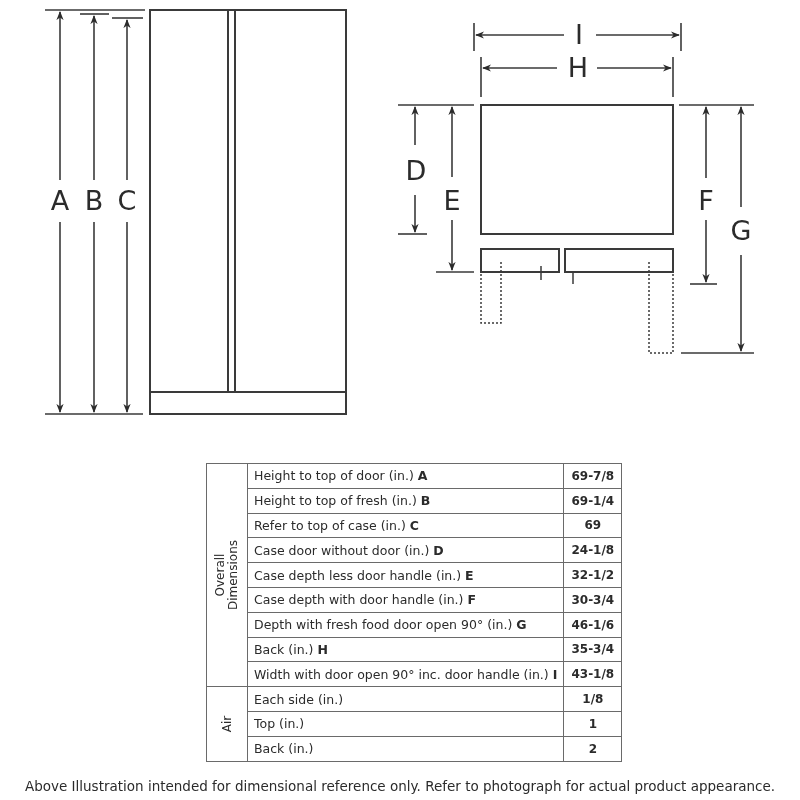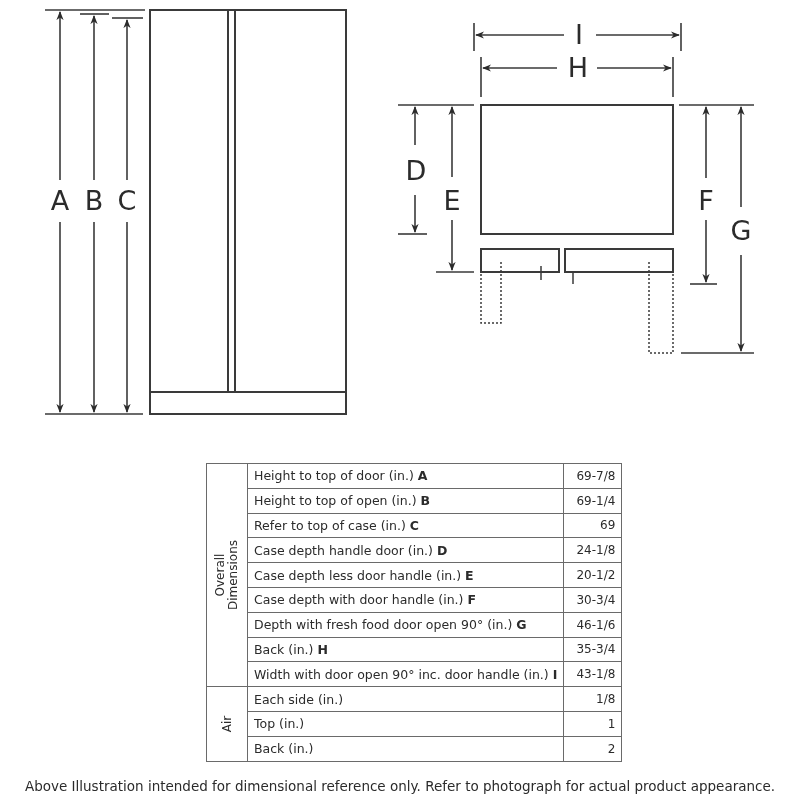--- a/index.html
+++ b/index.html
@@ -5,21 +5,21 @@
   html, body { margin: 0; padding: 0; background: #ffffff; }
   body { width: 800px; height: 800px; position: relative; overflow: hidden;
          font-family: "DejaVu Sans", sans-serif; color: #2b2b2b; }
   #diagram { position: absolute; left: 0; top: 0; width: 800px; height: 440px; }
   .dimlabel { font-family: "DejaVu Sans", sans-serif; font-size: 27px; fill: #2b2b2b; }
   #specs { position: absolute; left: 206px; top: 463px; border-collapse: collapse;
            border: 1.5px solid #444; font-size: 12.5px; }
   #specs td { border: 1px solid #6a6a6a; padding: 0 6px; height: 24.8px; box-sizing: border-box; white-space: nowrap; }
   #specs td.group { width: 41px; padding: 0; position: relative; }
   #specs td.desc { width: 305px; }
-  #specs td.val { width: 58px; text-align: right; font-weight: normal; font-size: 12px; }
+  #specs td.val { width: 58px; text-align: center; font-weight: bold; font-size: 12px; }
   .vlabel { position: absolute; left: 50%; top: 50%; transform: translate(-50%,-50%) rotate(-90deg);
             text-align: center; font-size: 12px; line-height: 13px; white-space: nowrap; }
   .letter { font-weight: bold; }
   #footer { position: absolute; left: 0; width: 800px; top: 778px; text-align: center; font-size: 13.5px; color: #2b2b2b; }
 </style>
 </head>
 <body>
 
 <svg id="diagram" viewBox="0 0 800 440" xmlns="http://www.w3.org/2000/svg">
   <defs>
@@ -115,34 +115,34 @@
       <td class="group" rowspan="9">
         <div class="vlabel">
             <div>Overall</div>
             <div>Dimensions</div>
           </div>
       </td>
       <td class="desc"><span>Height to top of door (in.)</span> <span class="letter">A</span></td>
       <td class="val">69-7/8</td>
     </tr>
     <tr>
-      <td class="desc"><span>Height to top of open (in.)</span> <span class="letter">B</span></td>
+      <td class="desc"><span>Height to top of fresh (in.)</span> <span class="letter">B</span></td>
       <td class="val">69-1/4</td>
     </tr>
     <tr>
       <td class="desc"><span>Refer to top of case (in.)</span> <span class="letter">C</span></td>
       <td class="val">69</td>
     </tr>
     <tr>
-      <td class="desc"><span>Case depth handle door (in.)</span> <span class="letter">D</span></td>
+      <td class="desc"><span>Case door without door (in.)</span> <span class="letter">D</span></td>
       <td class="val">24-1/8</td>
     </tr>
     <tr>
       <td class="desc"><span>Case depth less door handle (in.)</span> <span class="letter">E</span></td>
-      <td class="val">20-1/2</td>
+      <td class="val">32-1/2</td>
     </tr>
     <tr>
       <td class="desc"><span>Case depth with door handle (in.)</span> <span class="letter">F</span></td>
       <td class="val">30-3/4</td>
     </tr>
     <tr>
       <td class="desc"><span>Depth with fresh food door open 90° (in.)</span> <span class="letter">G</span></td>
       <td class="val">46-1/6</td>
     </tr>
     <tr>

